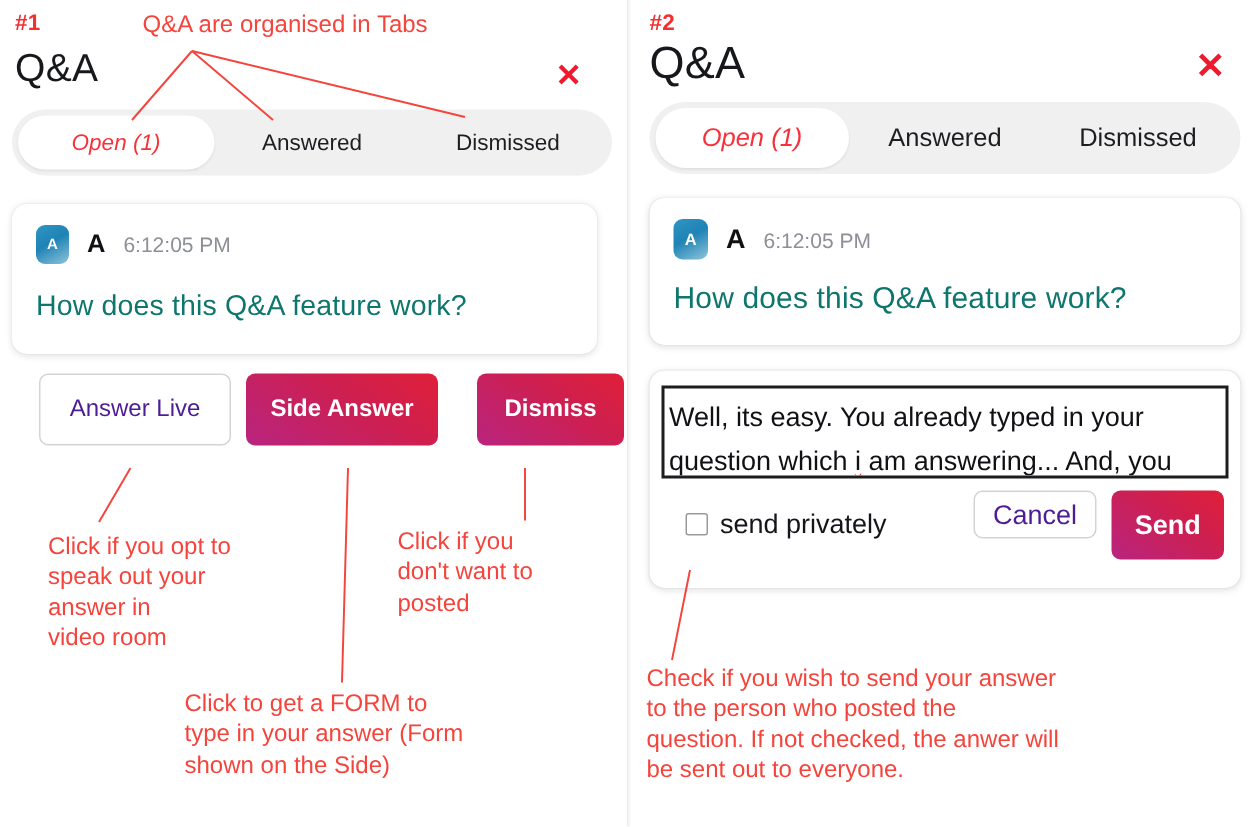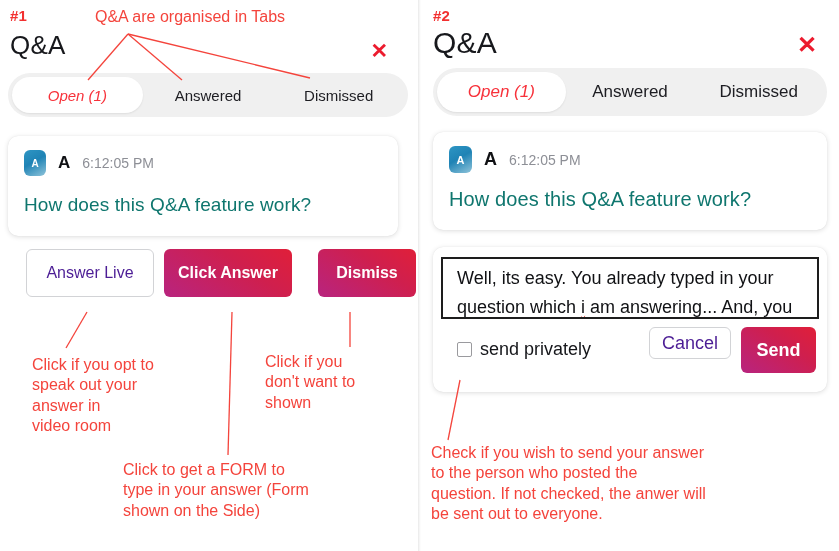--- a/index.html
+++ b/index.html
@@ -246,36 +246,36 @@
         <div class="q-author" style="margin-left:12px; font-size:17px;">A</div>
         <div class="q-time" style="margin-left:12px; font-size:14px;">6:12:05 PM</div>
       </div>
       <div class="q-text" style="left:16px; top:58px; font-size:19px;">How does this Q&amp;A feature work?</div>
     </div>
 
     <div class="btn btn-outline" style="left:26px; top:249px; width:128px; height:48px; font-size:16px;">
       <span>Answer Live</span>
     </div>
     <div class="btn btn-grad" style="left:164px; top:249px; width:128px; height:48px; font-size:16px;">
-      <span>Click Answer</span>
+      <span>Side Answer</span>
     </div>
     <div class="btn btn-grad" style="left:318px; top:249px; width:98px; height:48px; font-size:16px;">
       <span>Dismiss</span>
     </div>
 
     <div class="anno-title" style="left:95px; top:8px; font-size:16px;">Q&amp;A are organised in Tabs</div>
 
     <div class="anno" style="left:32px; top:355px; font-size:16px;">Click if you opt to
 speak out your
 answer in
 video room</div>
 
     <div class="anno" style="left:265px; top:352px; font-size:16px;">Click if you
 don't want to
-shown</div>
+posted</div>
 
     <div class="anno" style="left:123px; top:460px; font-size:16px;">Click to get a FORM to
 type in your answer (Form
 shown on the Side)</div>
   </div>
 
   <div class="panel-divider"></div>
 
   <div class="panel" id="panel-2">
 
@@ -301,21 +301,21 @@
       <div class="q-meta" style="left:16px; top:14px;">
         <div class="avatar" style="width:23px; height:27px; font-size:11px;">A</div>
         <div class="q-author" style="margin-left:12px; font-size:18px;">A</div>
         <div class="q-time" style="margin-left:12px; font-size:14px;">6:12:05 PM</div>
       </div>
       <div class="q-text" style="left:16px; top:56px; font-size:20px;">How does this Q&amp;A feature work?</div>
     </div>
 
     <div class="card" style="left:12px; top:247px; width:394px; height:145px;">
 
-      <div class="answer-box" style="left:8px; top:10px; width:378px; height:62px; padding:5px 14px; font-size:18px; line-height:29px;">
+      <div class="answer-box" style="left:8px; top:10px; width:378px; height:62px; padding:5px 3px; font-size:18px; line-height:29px;">
         <div class="answer-line">Well, its easy. You already typed in your</div>
         <div class="answer-line"><span>question which </span><span class="typo-underline">i</span><span> am answering... And, you</span></div>
       </div>
 
       <div class="checkrow" style="left:24px; top:92px; font-size:18px;">
         <div class="checkbox"></div>
         <div class="clabel">send privately</div>
       </div>
 
       <div class="btn btn-outline" style="left:216px; top:80px; width:82px; height:32px; font-size:18px;">

